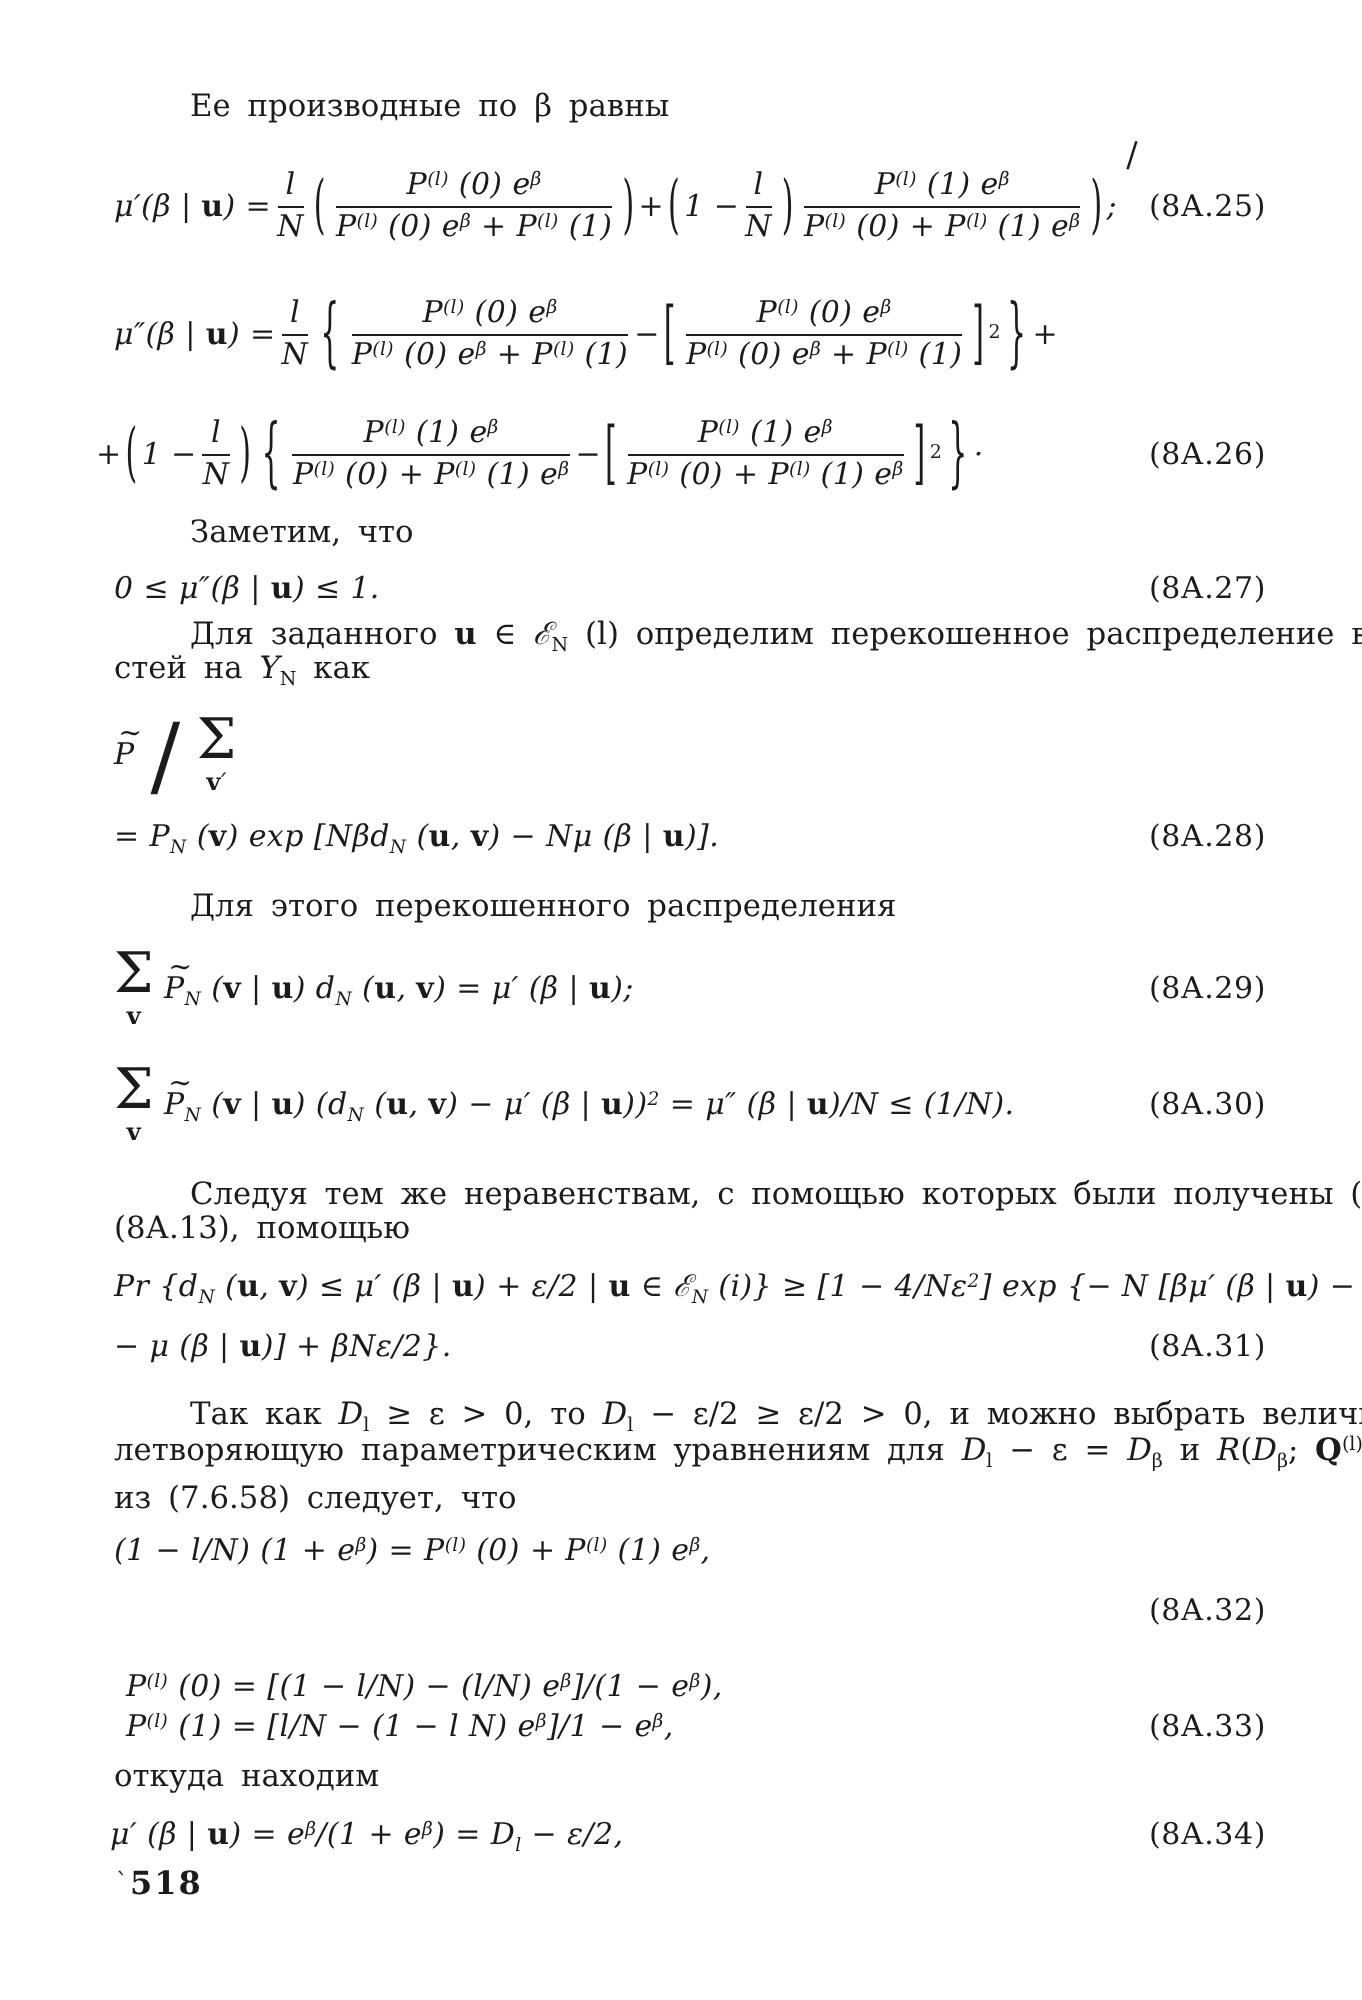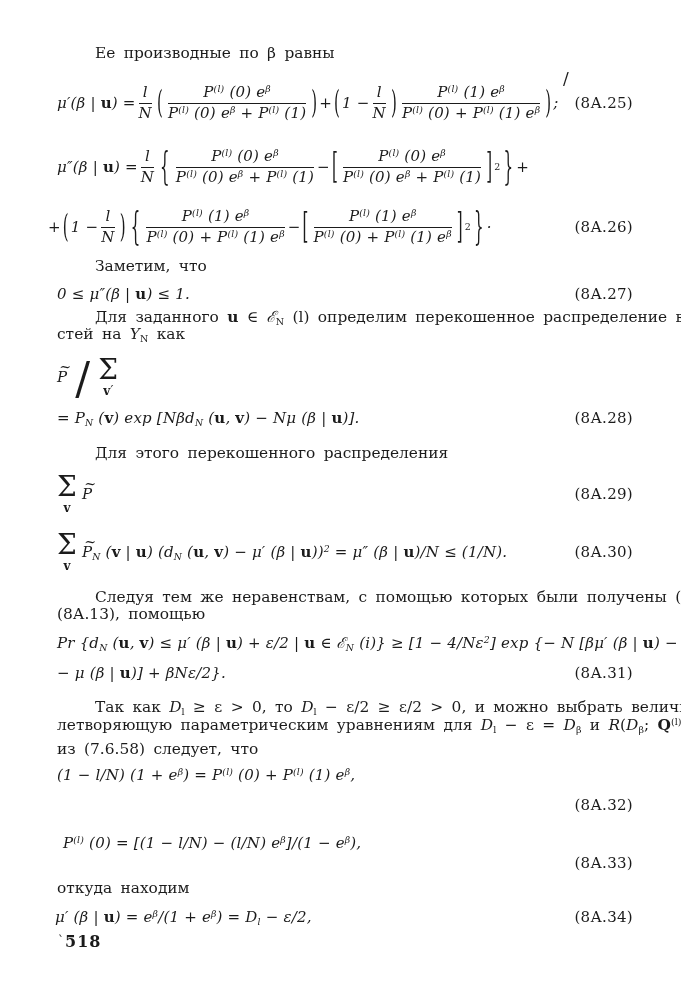--- a/index.html
+++ b/index.html
@@ -157,20 +157,21 @@
 <div class="row txt wj ind" style="top:444px">
   <span>Для этого перекошенного распределения</span>
 </div>
 
 <div class="row eq" style="top:468px;height:52px">
   <span class="sum">
       <span class="sg">Σ</span>
       <span class="ss"><b class="bv">v</b></span>
     </span>
   <span class="ptld"><span class="tld">~</span><span>P</span></span>
+    <span><sub>N</sub> (<b class="bv">v</b> | <b class="bv">u</b>) d<sub>N</sub> (<b class="bv">u</b>,  <b class="bv">v</b>) = μ′ (β | <b class="bv">u</b>);</span>
   <span class="lbl">(8А.29)</span>
 </div>
 
 <div class="row eq" style="top:526px;height:52px">
   <span class="sum">
       <span class="sg">Σ</span>
       <span class="ss"><b class="bv">v</b></span>
     </span>
   <span class="ptld"><span class="tld">~</span><span>P</span></span>
     <span><sub>N</sub> (<b class="bv">v</b> | <b class="bv">u</b>) (d<sub>N</sub> (<b class="bv">u</b>,  <b class="bv">v</b>) − μ′ (β | <b class="bv">u</b>))<sup>2</sup> = μ″ (β | <b class="bv">u</b>)/N ≤ (1/N).</span>
@@ -206,20 +207,21 @@
   <span>(1 − l/N) (1 + e<sup>β</sup>) = P<sup>(l)</sup> (0) + P<sup>(l)</sup> (1) e<sup>β</sup>,</span>
 </div>
 <div class="row eq" style="top:793px;height:24px">
   <span class="lbl">(8А.32)</span>
 </div>
 
 <div class="row eq" style="top:831px;height:24px;left:63px">
   <span>P<sup>(l)</sup> (0) = [(1 − l/N) − (l/N) e<sup>β</sup>]/(1 − e<sup>β</sup>),</span>
 </div>
 <div class="row eq" style="top:851px;height:24px;left:63px">
+  <span>P<sup>(l)</sup> (1) = [l/N − (1 − l N) e<sup>β</sup>]/1 − e<sup>β</sup>,</span>
   <span class="lbl">(8А.33)</span>
 </div>
 
 <div class="row txt wj" style="top:879px">
   <span>откуда находим</span>
 </div>
 
 <div class="row eq" style="top:905px;height:24px;left:55px">
   <span>μ′ (β | <b class="bv">u</b>) = e<sup>β</sup>/(1 + e<sup>β</sup>) = D<sub>l</sub> − ε/2,</span>
   <span class="lbl">(8А.34)</span>

